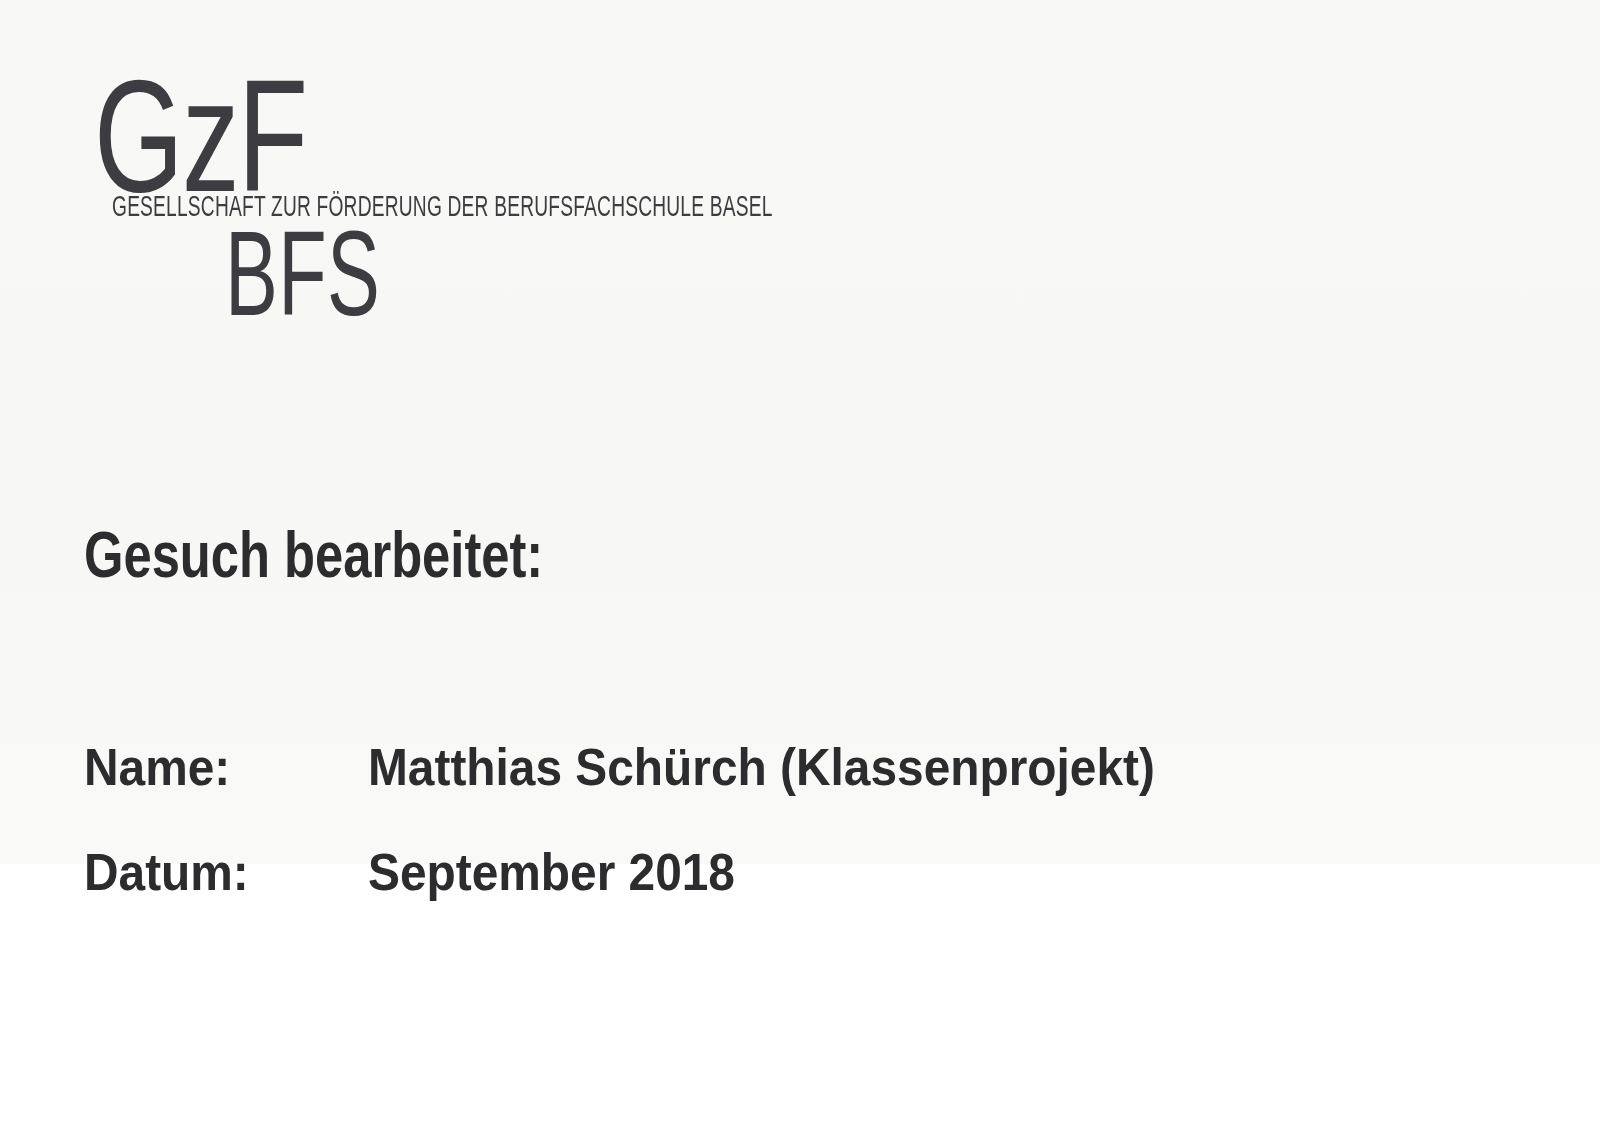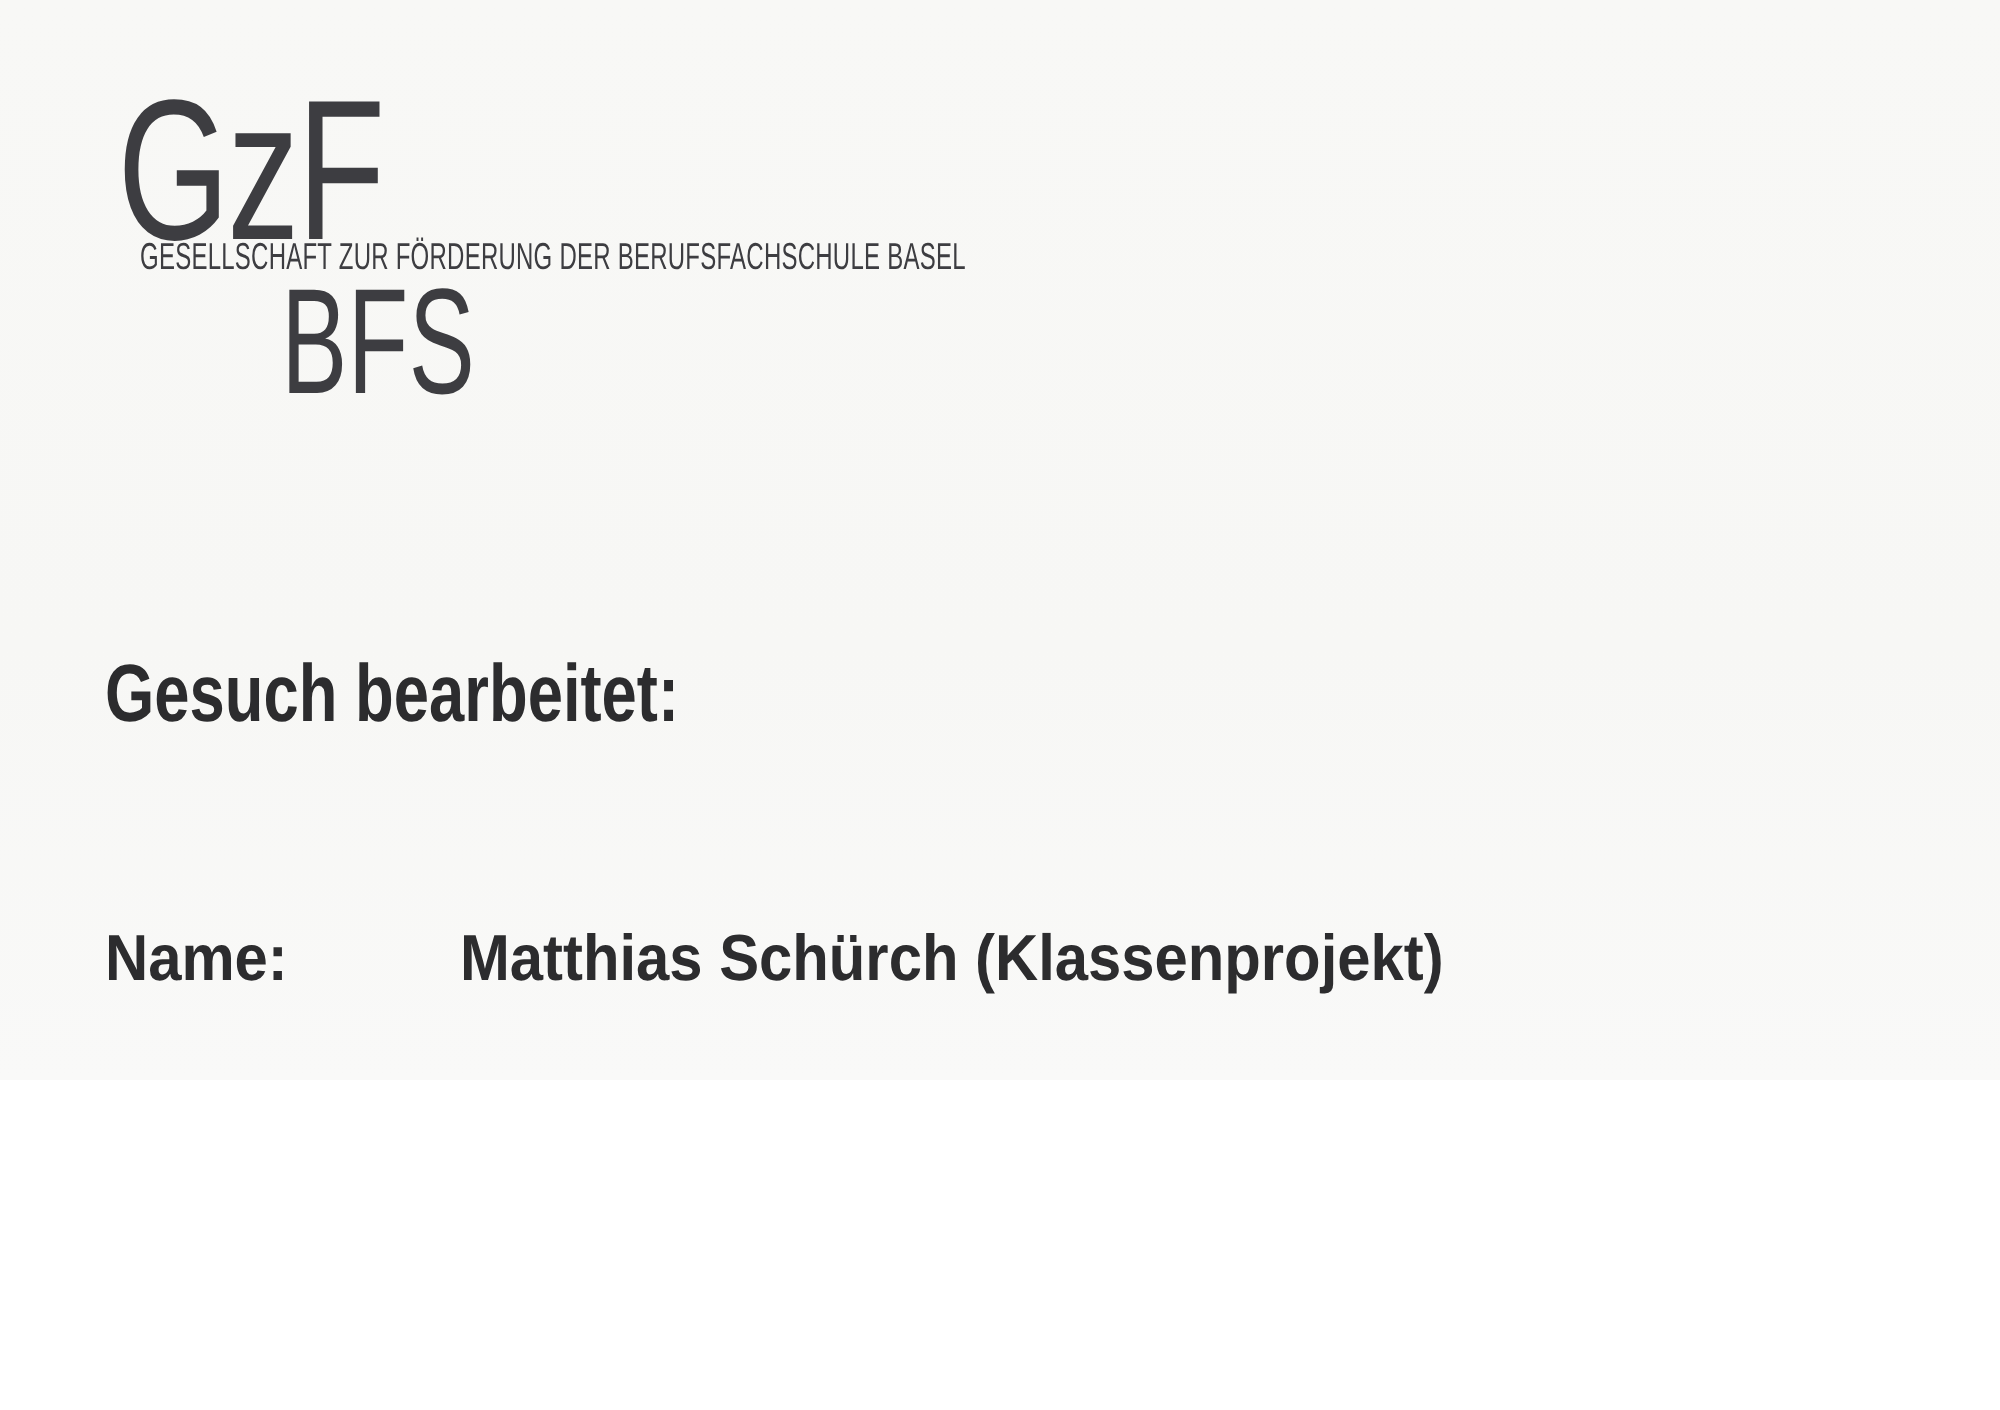--- a/index.html
+++ b/index.html
@@ -100,14 +100,18 @@
     <div class="logo-bfs">BFS</div>
   </header>
 
   <h1 class="doc-title">Gesuch bearbeitet:</h1>
 
   <div class="field-row row-name">
     <span class="field-label">Name:</span>
     <span class="field-value">Matthias Schürch (Klassenprojekt)</span>
   </div>
 
+  <div class="field-row row-datum">
+    <span class="field-label">Datum:</span>
+    <span class="field-value">September 2018</span>
+  </div>
 
 </div>
 
 </body></html>

